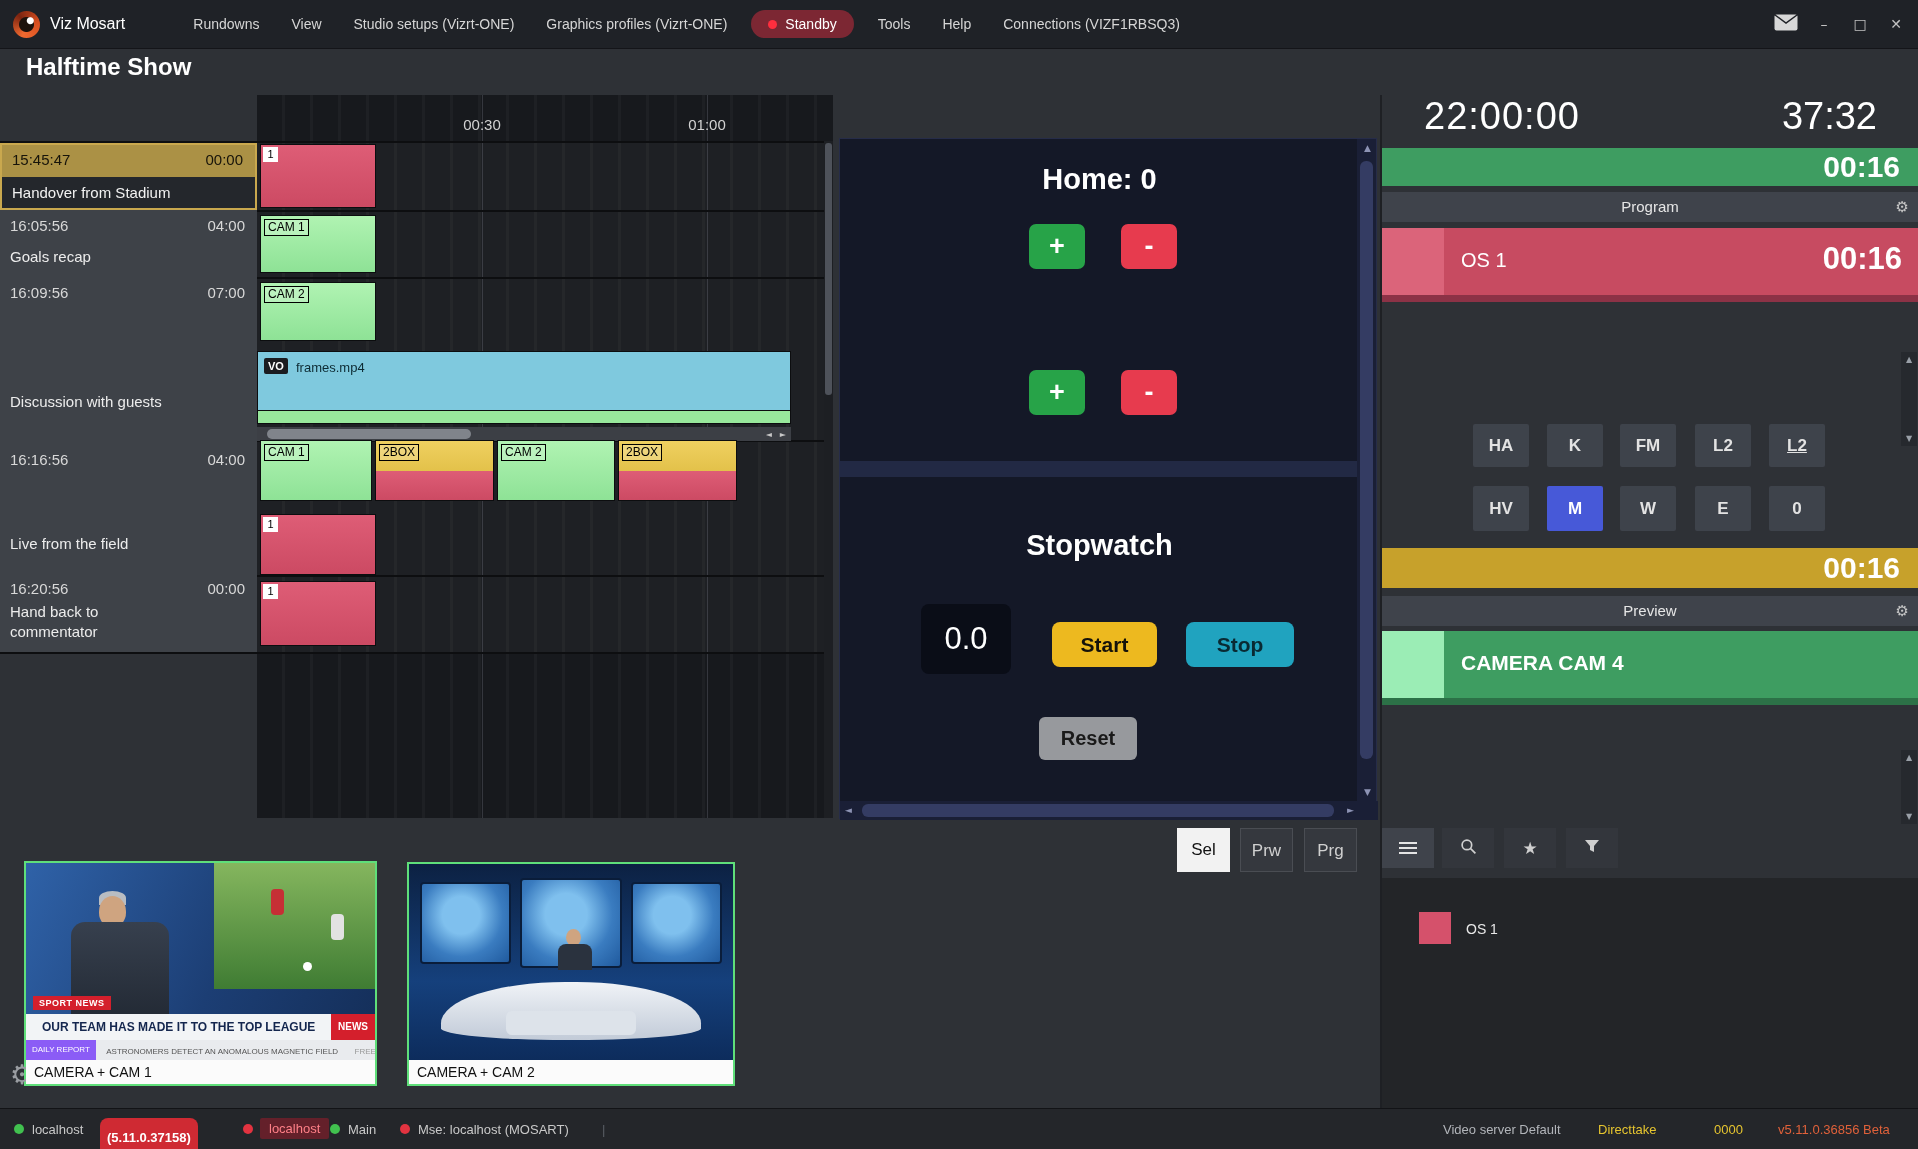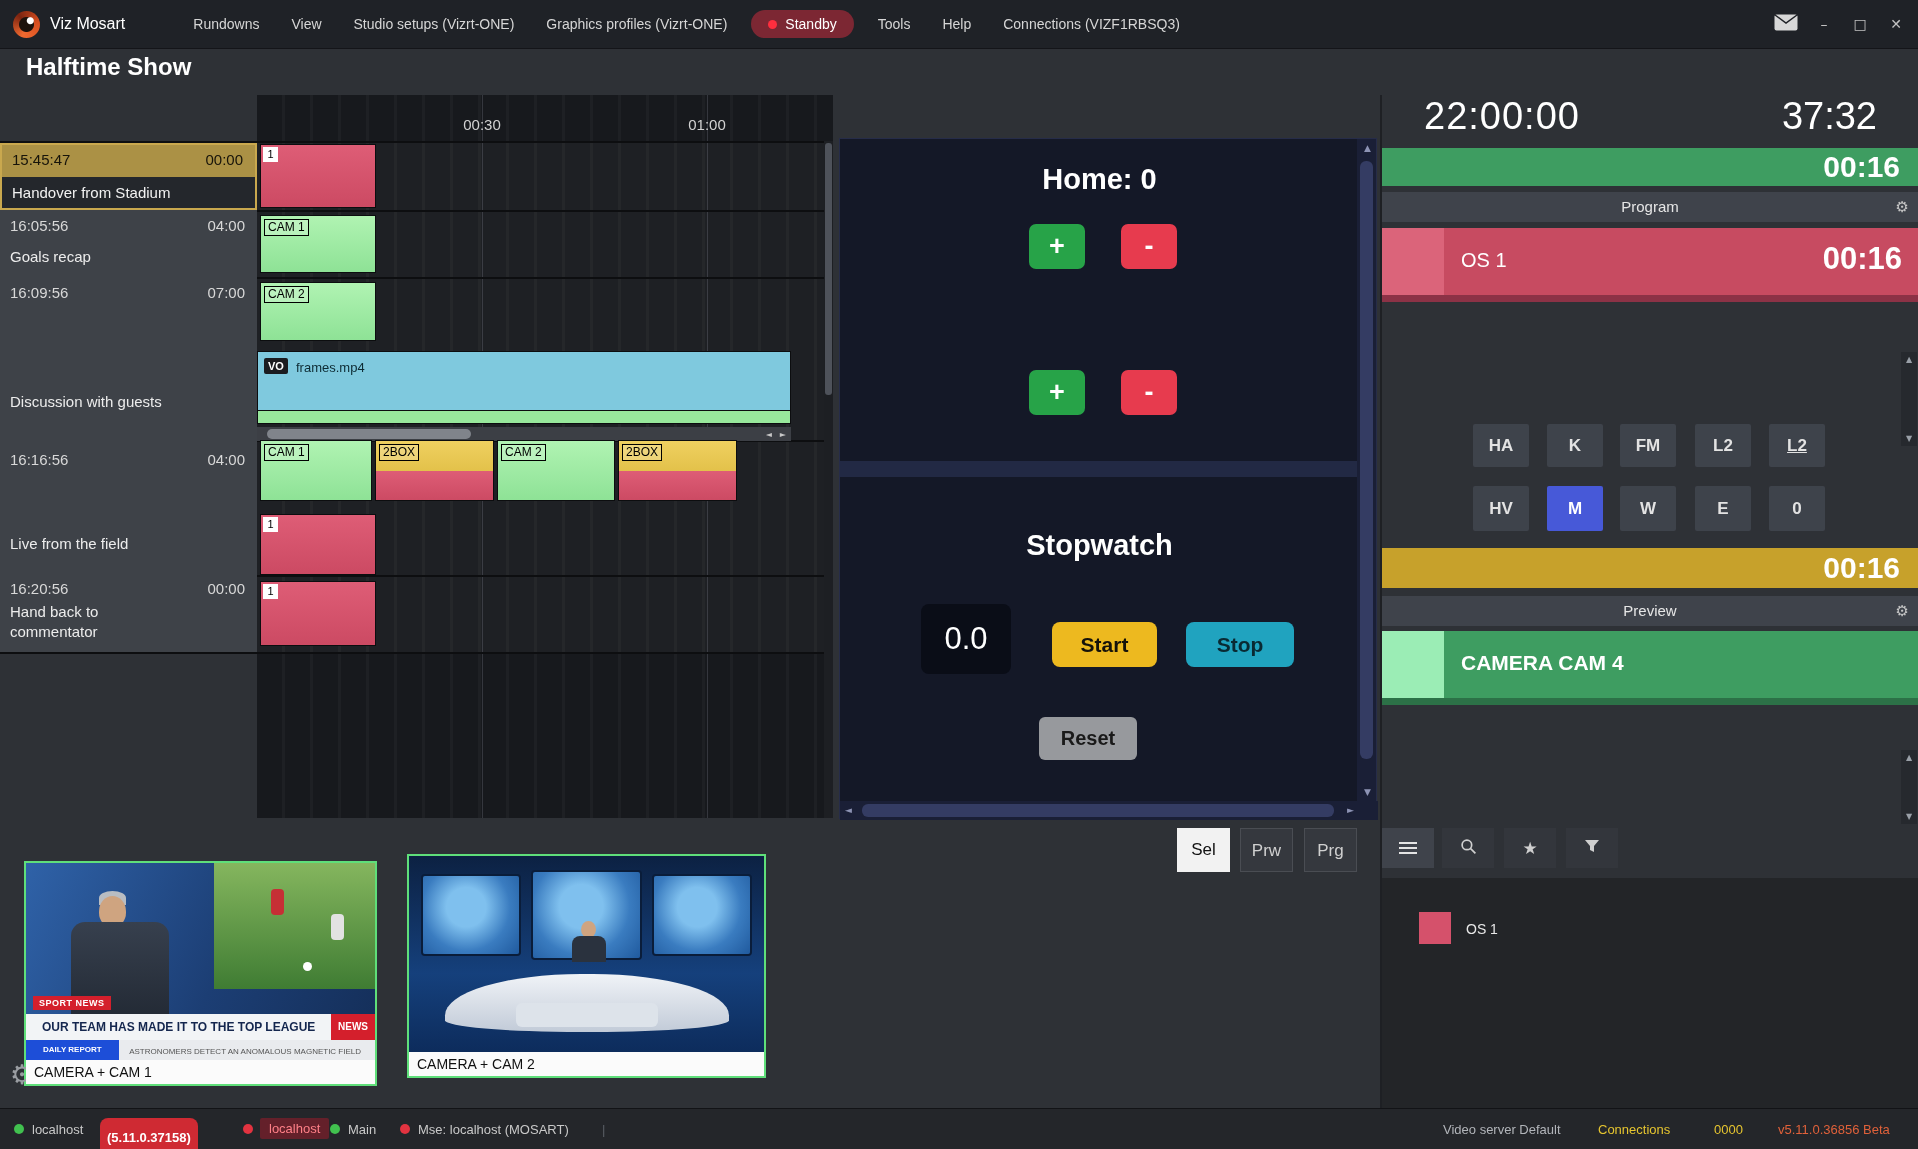--- a/index.html
+++ b/index.html
@@ -145,37 +145,37 @@
   .rp-item-label{position:absolute;left:84px;top:43px;color:#e8e8e8;font-size:14px}
 
   
   .monitors{position:absolute;left:0;top:819px;width:1378px;height:289px}
   .seltab{position:absolute;top:9px;width:53px;height:44px;text-align:center;line-height:44px;font-size:17px}
   .st-sel{left:1177px;background:#f2f2f2;color:#111}
   .st-prw{left:1240px;background:#35383e;color:#d0d0d0;border:1px solid #4a4d53}
   .st-prg{left:1304px;background:#35383e;color:#d0d0d0;border:1px solid #4a4d53}
   .thumb{position:absolute;border:2px solid #5fdf7a;overflow:hidden;background:#1c2430}
   .th1{left:24px;top:42px;width:353px;height:225px}
-  .th2{left:407px;top:35px;width:359px;height:224px}
+  .th2{left:407px;top:43px;width:328px;height:224px}
   .th3{left:795px;top:43px;width:353px;height:221px;border-color:#d8506b}
   .thumb-label{position:absolute;left:0;right:0;bottom:0;height:24px;background:#fbfbfb;color:#101010;font-size:14px;line-height:24px;padding-left:8px;z-index:3}
   .thumb-img{position:absolute;left:0;top:0;right:0;bottom:24px;overflow:hidden}
   .t1-bg{position:absolute;left:0;top:0;width:100%;height:100%;background:linear-gradient(115deg,#2f62a8,#1c3e74 55%,#142e58)}
   .t1-field{position:absolute;right:0;top:0;width:46%;height:64%;background:linear-gradient(#85b65e,#3f7c33)}
   .t1-player1{position:absolute;right:26%;top:13%;width:13px;height:26px;background:#c62f35;border-radius:4px}
   .t1-player2{position:absolute;right:9%;top:26%;width:13px;height:26px;background:#e2e2e2;border-radius:4px}
   .t1-ball{position:absolute;right:18%;top:50%;width:9px;height:9px;background:#fff;border-radius:50%}
   .t1-hair{position:absolute;left:21%;top:14%;width:27px;height:14px;background:#b9bdc2;border-radius:50% 50% 0 0}
   .t1-head{position:absolute;left:21%;top:17%;width:27px;height:31px;background:#cfa480;border-radius:50% 50% 46% 46%}
   .t1-body{position:absolute;left:13%;top:30%;width:98px;height:48%;background:linear-gradient(#37404e,#232a35);border-radius:14px 14px 0 0}
   .t1-bug{position:absolute;left:7px;bottom:50px;background:#d41f2c;color:#fff;font-size:9px;font-weight:bold;padding:2px 6px;letter-spacing:.5px}
   .t1-headline{position:absolute;left:0;right:0;bottom:20px;height:26px;background:#f2f4f6;color:#14264e;font-size:12px;font-weight:bold;line-height:26px;padding-left:16px}
   .t1-flag{position:absolute;right:0;top:0;height:26px;background:#d41f2c;color:#fff;font-size:10px;font-weight:bold;line-height:26px;padding:0 7px}
   .t1-ticker{position:absolute;left:0;right:0;bottom:0;height:20px;background:#e9ebee;white-space:nowrap;overflow:hidden}
-  .t1-daily{display:inline-block;background:#1d4ed8;color:#fff;font-size:8px;font-weight:bold;line-height:20px;padding:0 17px;vertical-align:top}
+  .t1-daily{display:inline-block;background:#8b5cf6;color:#fff;font-size:8px;font-weight:normal;line-height:20px;padding:0 6px;vertical-align:top}
   .t1-tick{display:inline-block;color:#555;font-size:8px;line-height:20px;padding-left:6px}
   .t1-tick2{display:inline-block;color:#999;font-size:8px;line-height:20px;padding-left:12px}
   .t2-bg{position:absolute;left:0;top:0;width:100%;height:100%;background:linear-gradient(#0c2142,#15407c 60%,#0d2c5c)}
   .t2-s{position:absolute;border-radius:2px;background:radial-gradient(circle at 45% 40%,#7fc0ee 0 28%,#3a7cc0 62%,#205a9e);box-shadow:0 0 0 2px #0a1d3a}
   .t2-s1{left:4%;top:10%;width:27%;height:40%}
   .t2-s2{left:35%;top:8%;width:30%;height:44%}
   .t2-s3{left:69%;top:10%;width:27%;height:40%}
   .t2-desk{position:absolute;left:10%;right:10%;bottom:10%;height:30%;background:linear-gradient(#f0f3f7,#c2cbd8);border-radius:48%/70% 70% 20% 20%}
   .t2-deskpanel{position:absolute;left:30%;right:30%;bottom:13%;height:12%;background:#dde3ea;border-radius:6px}
   .t2-anchor-head{position:absolute;left:48.5%;top:33%;width:15px;height:17px;background:#cfa480;border-radius:50%}
@@ -489,18 +489,18 @@
     <span class="sb-text t-host1">localhost</span>
     <span class="badge-ver">(5.11.0.37158)</span>
     <span class="dot dr d2"></span>
     <span class="badge-host2">localhost</span>
     <span class="dot dg d3"></span>
     <span class="sb-text t-main">Main</span>
     <span class="dot dr d4"></span>
     <span class="sb-text t-mse">Mse: localhost (MOSART)</span>
     <span class="sb-text t-sep">|</span>
     <span class="sb-text t-vs">Video server Default</span>
-    <span class="sb-text t-dt">Connections</span>
+    <span class="sb-text t-dt">Directtake</span>
     <span class="sb-text t-code">0000</span>
     <span class="sb-text t-ver2">v5.11.0.36856 Beta</span>
   </footer>
 
 </div>
 
 </body></html>

